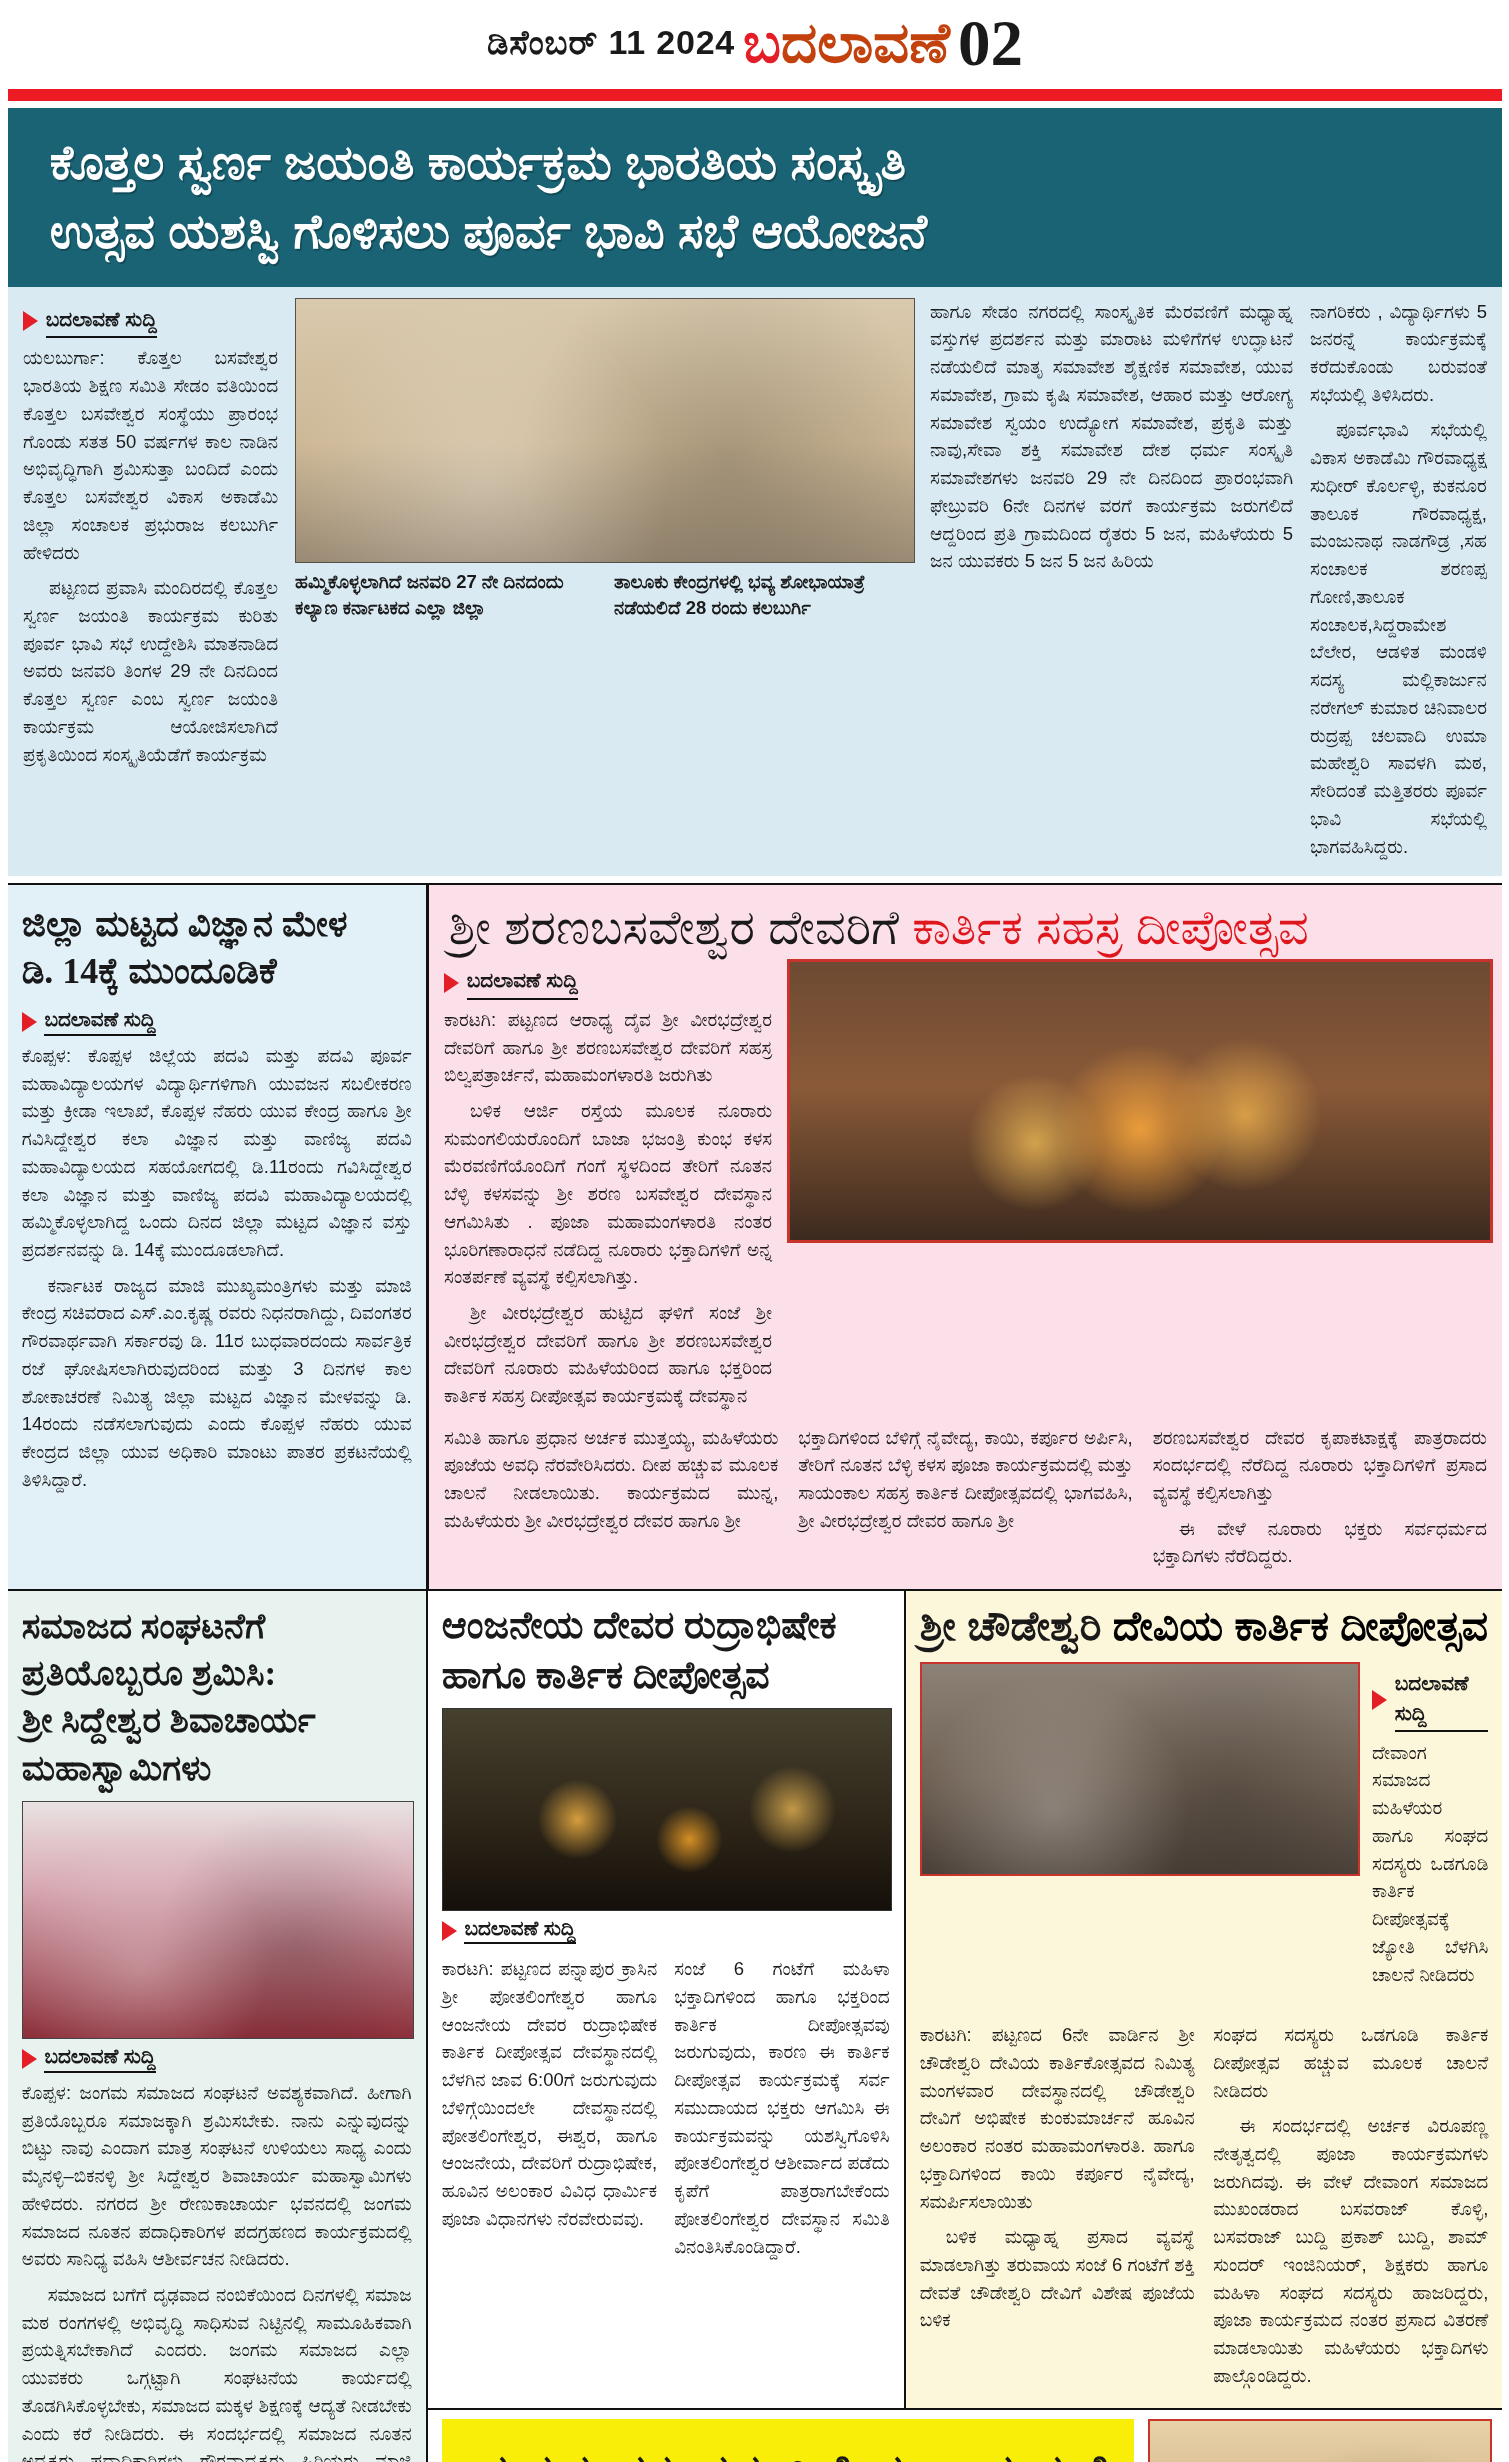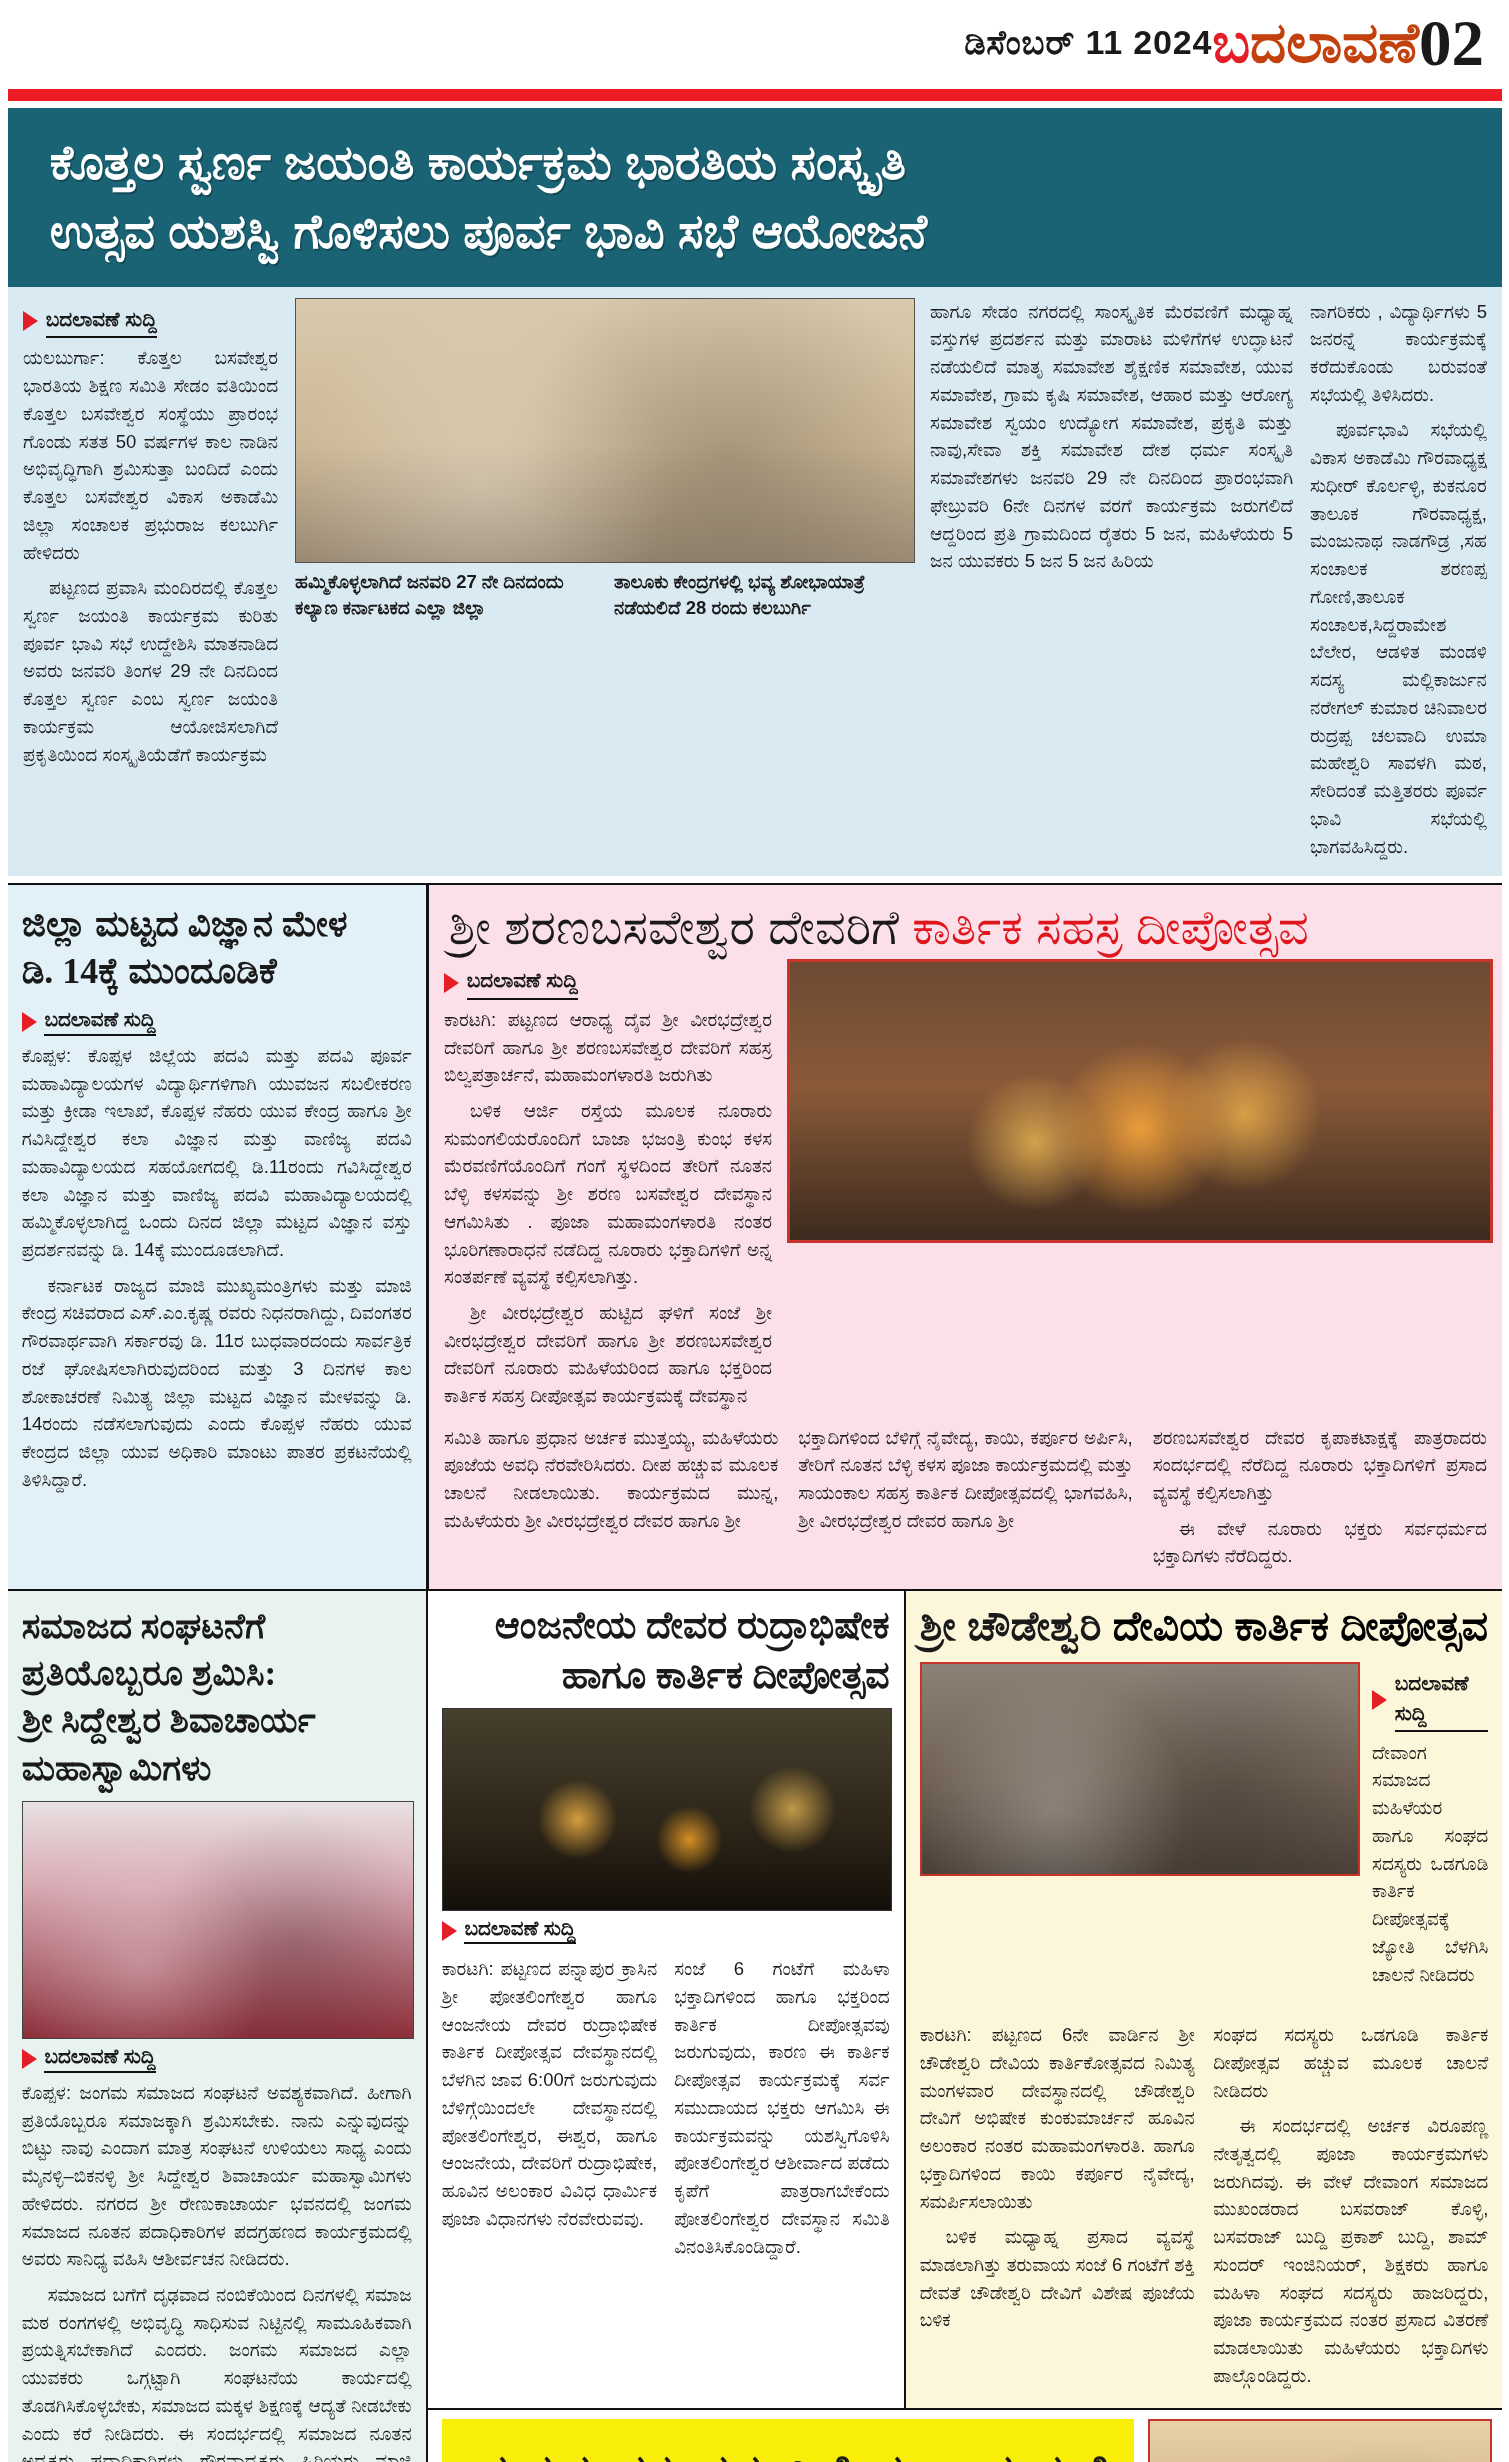--- a/index.html
+++ b/index.html
@@ -1,20 +1,20 @@
 <!DOCTYPE html>
 <html style="font-size:12.4px"><head>
 <meta charset="utf-8">
 <style>
   html,body{margin:0;padding:0;background:#f2f2f2;}
   .page{width:1510px;height:2462px;background:#ffffff;position:relative;overflow:hidden;
         font-family:"Liberation Sans","DejaVu Sans",sans-serif;color:#1a1a1a;}
   
-  .masthead{height:86px;display:flex;align-items:center;justify-content:flex-end;
-            padding:0 26px;background:#fff;}
+  .masthead{height:86px;display:flex;align-items:center;justify-content:center;
+            padding:0 26px;background:#fff;gap:8px;}
   .mh-date{font-size:34px;font-weight:bold;letter-spacing:0.8px;}
   .mh-name{font-size:56px;font-weight:bold;}
   .mh-name .np-first{color:#e41e26;}
   .mh-name .np-rest{color:#c2410c;}
   .mh-page{font-size:65px;font-weight:bold;font-family:"Liberation Serif",serif;}
   .redbar{height:12.4px;background:#ed1c24;margin:3.1px 7.7px 6.2px 7.7px;}
   
   .banner{background:#1a6375;color:#fff;padding:20px 42px;margin:0 7.7px;}
   .banner div{font-size:48px;font-weight:bold;line-height:1.45;text-shadow:1.5px 1.5px 0 rgba(0,0,0,.25);}
   
@@ -62,21 +62,21 @@
   
   .row3{display:flex;margin:0 7.7px;border-top:2.3px solid #111;}
   .samaja{width:390px;flex:0 0 auto;background:#e8f3ef;padding:10.8px 14px;border-right:2.3px solid #111;}
   .samaja h2{margin:1.5px 0 9.3px 0;font-size:35px;line-height:1.35;font-weight:bold;
              font-family:"Liberation Serif",serif;}
   .sa-photo{width:100%;height:236px;border:1.5px solid #444;
       background:linear-gradient(180deg,#e9e2e2 0%,#d8aab4 35%,#8c2f3a 100%);}
   .right-stack{flex:1;display:flex;flex-direction:column;}
   .row3a{display:flex;min-height:510px;}
   .anjaneya{width:448px;flex:0 0 auto;padding:9.3px 14px;border-right:2.3px solid #111;background:#fff;}
-  .anjaneya h2{margin:1.5px 0 7.7px 0;font-size:38px;line-height:1.3;font-weight:bold;text-align:right;
+  .anjaneya h2{margin:1.5px 0 7.7px 0;font-size:38px;line-height:1.3;font-weight:bold;text-align:left;
                font-family:"Liberation Serif",serif;}
   .an-photo{width:100%;height:201px;border:1.5px solid #333;
       background:linear-gradient(180deg,#46402e 0%,#2c2417 60%,#140f0a 100%);}
   .an-photo:after{background:
       radial-gradient(circle at 30% 55%, rgba(255,188,70,.8), transparent 12%),
       radial-gradient(circle at 55% 65%, rgba(255,170,40,.8), transparent 12%),
       radial-gradient(circle at 78% 50%, rgba(255,200,90,.7), transparent 12%);}
   .an-cols{display:flex;gap:17px;margin-top:4.6px;}
   .an-cols .body-text{flex:1;}
   .chaud{flex:1;background:#fcf6da;padding:10.8px 14px;}

